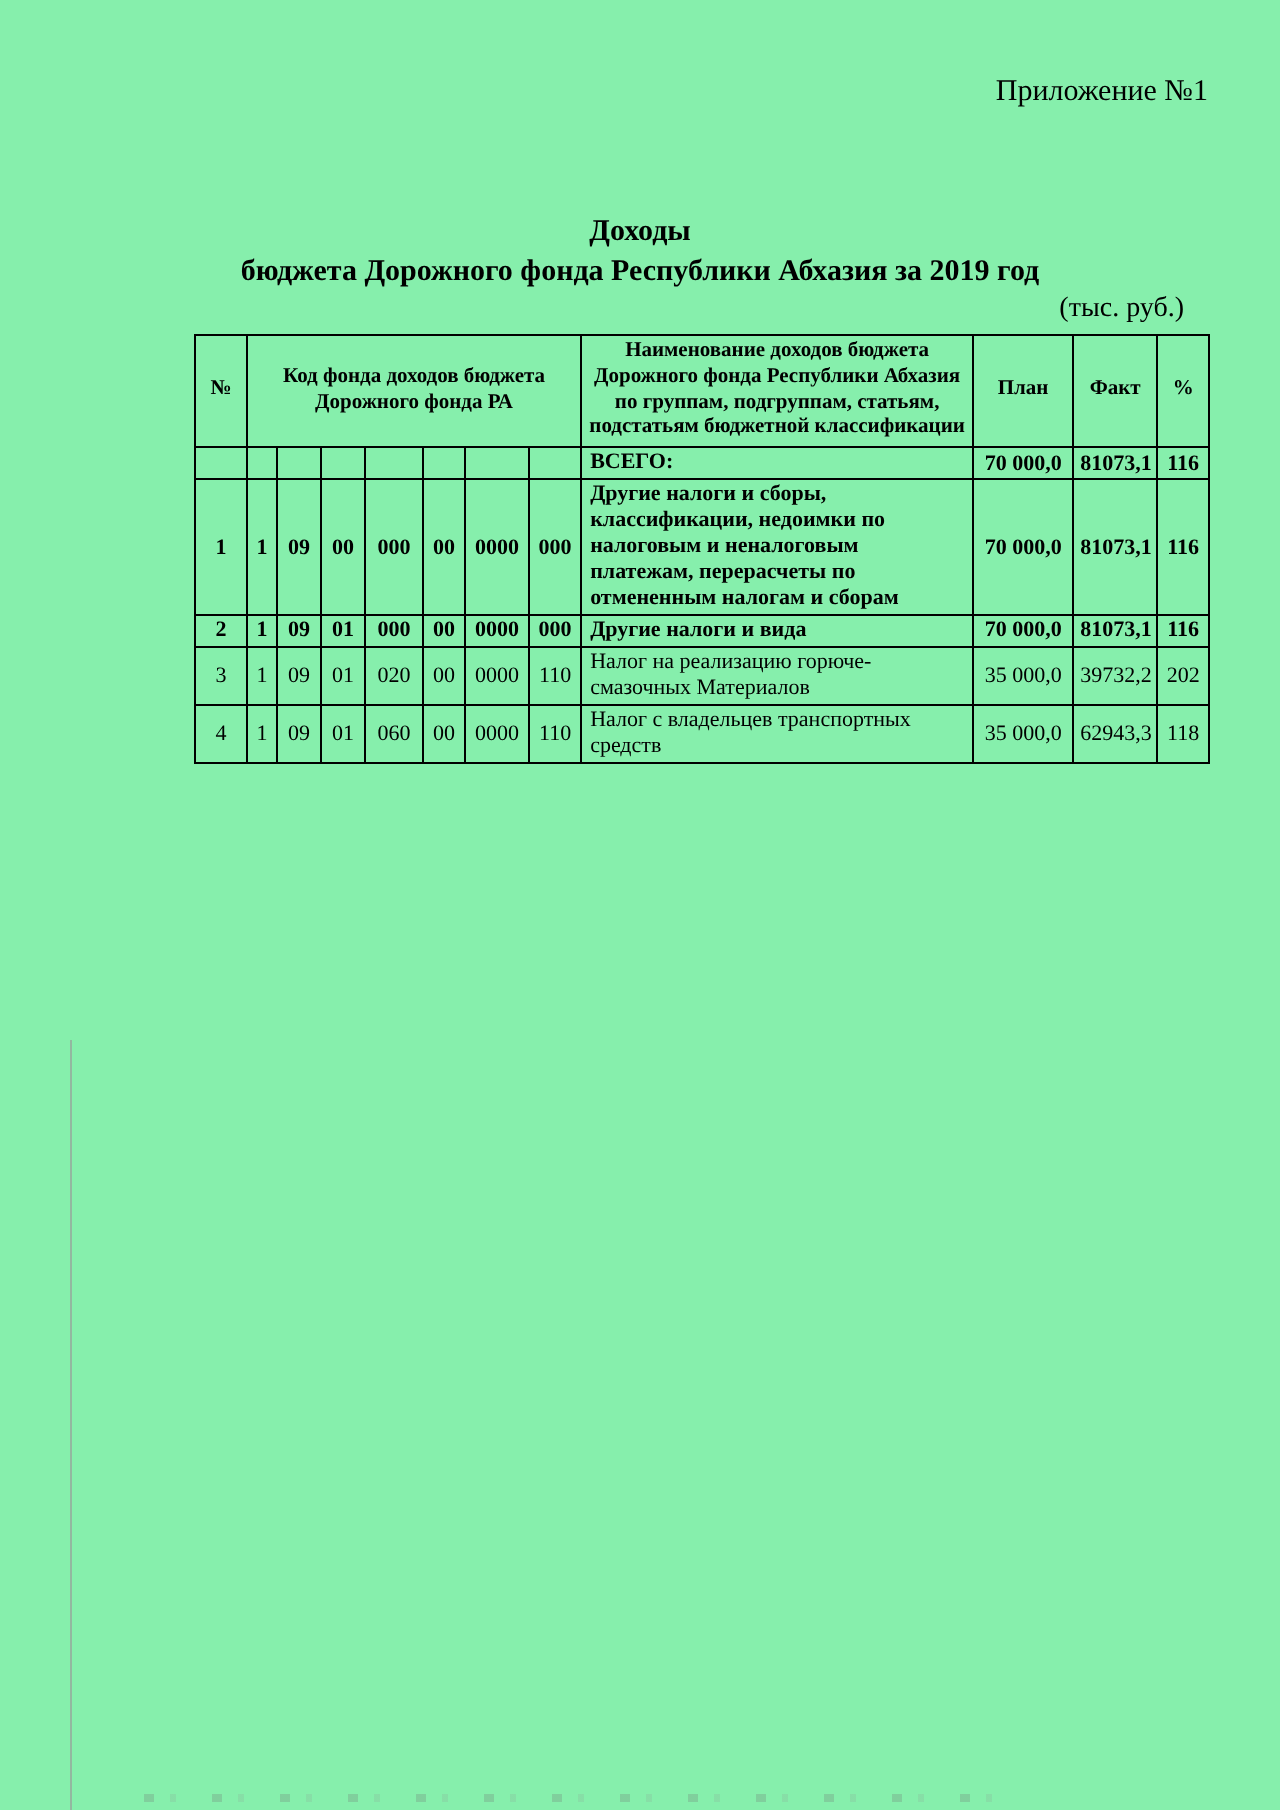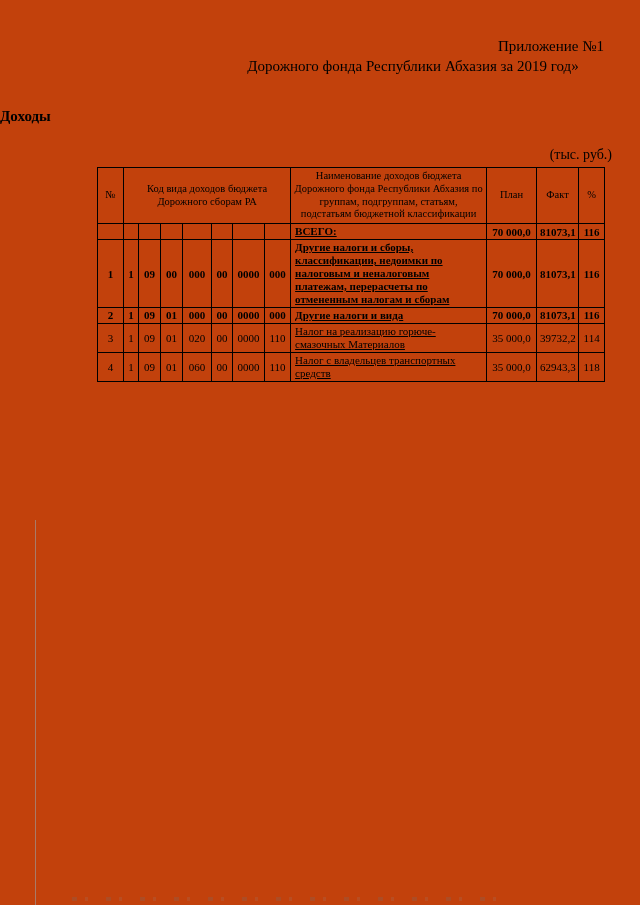--- a/index.html
+++ b/index.html
@@ -2,79 +2,79 @@
 <html><head>
 <meta charset="utf-8">
 <style>
   * { box-sizing: border-box; margin: 0; padding: 0; }
   html, body { background: #e8e8e8; }
   body { font-family: "Liberation Serif", serif; color: #000; }
   .page {
     position: relative;
     width: 640px;
     height: 905px;
-    background: #c2410c;
+    background: #86efac;
     margin: 0 auto;
     overflow: hidden;
   }
   .appendix {
     position: absolute;
     top: 36px;
     right: 36px;
     width: 382px;
     font-size: 15px;
     line-height: 1.35;
     text-align: center;
   }
   .appendix .first { text-align: right; }
   .doc-title {
     position: absolute;
     top: 106px;
     left: 0;
     width: 100%;
+    text-align: center;
     font-weight: bold;
     font-size: 15px;
     line-height: 1.35;
   }
   .units {
     position: absolute;
     top: 147px;
-    right: 28px;
+    right: 48px;
     font-size: 14px;
   }
   table.budget-table {
     position: absolute;
     top: 167px;
     left: 97px;
     width: 507px;
     border-collapse: collapse;
     table-layout: fixed;
     font-size: 11px;
   }
   .budget-table th, .budget-table td {
     border: 1px solid #000;
     padding: 1px 3px;
     vertical-align: middle;
     text-align: center;
     white-space: nowrap;
     overflow: hidden;
   }
   .budget-table thead th {
-    font-weight: normal;
+    font-weight: bold;
     font-size: 10.5px;
     white-space: normal;
     line-height: 1.22;
     padding: 2px 3px;
   }
   .budget-table td.name-cell {
     text-align: left;
     white-space: normal;
     line-height: 1.18;
     padding-left: 4px;
-    text-decoration: underline;
   }
   .budget-table tr.bold { font-weight: bold; }
   
   col.c-num   { width: 26px; }
   col.c-k1    { width: 15px; }
   col.c-k2    { width: 22px; }
   col.c-k3    { width: 22px; }
   col.c-k4    { width: 29px; }
   col.c-k5    { width: 21px; }
   col.c-k6    { width: 32px; }
@@ -107,25 +107,25 @@
     opacity: 0.55;
   }
 </style>
 </head>
 <body>
 
 <div class="page">
 
   <div class="appendix">
     <div class="first">Приложение №1</div>
-    <div>Дорожного фонда Республики Абхазия за 2019 год»</div>
   </div>
 
   <div class="doc-title">
     <div>Доходы</div>
+    <div>бюджета Дорожного фонда Республики Абхазия за 2019 год</div>
   </div>
 
   <div class="units">(тыс. руб.)</div>
 
   <table class="budget-table">
     <colgroup>
       <col class="c-num">
         <col class="c-k1">
         <col class="c-k2">
         <col class="c-k3">
@@ -134,21 +134,21 @@
         <col class="c-k6">
         <col class="c-k7">
       <col class="c-name">
         <col class="c-plan">
         <col class="c-fact">
         <col class="c-pct">
     </colgroup>
     <thead>
       <tr>
         <th>№</th>
-        <th colspan="7">Код вида доходов бюджета Дорожного сборам РА</th>
+        <th colspan="7">Код фонда доходов бюджета Дорожного фонда РА</th>
         <th>Наименование доходов бюджета Дорожного фонда Республики Абхазия по группам, подгруппам, статьям, подстатьям бюджетной классификации</th>
         <th>План</th>
         <th>Факт</th>
         <th>%</th>
       </tr>
     </thead>
     <tbody>
         <tr class="bold">
           <td></td>
           <td></td>
@@ -196,21 +196,21 @@
           <td>1</td>
           <td>09</td>
           <td>01</td>
           <td>020</td>
           <td>00</td>
           <td>0000</td>
           <td>110</td>
           <td class="name-cell">Налог на реализацию горюче-смазочных Материалов</td>
           <td>35 000,0</td>
           <td>39732,2</td>
-          <td>114</td>
+          <td>202</td>
         </tr>
         <tr>
           <td>4</td>
           <td>1</td>
           <td>09</td>
           <td>01</td>
           <td>060</td>
           <td>00</td>
           <td>0000</td>
           <td>110</td>

